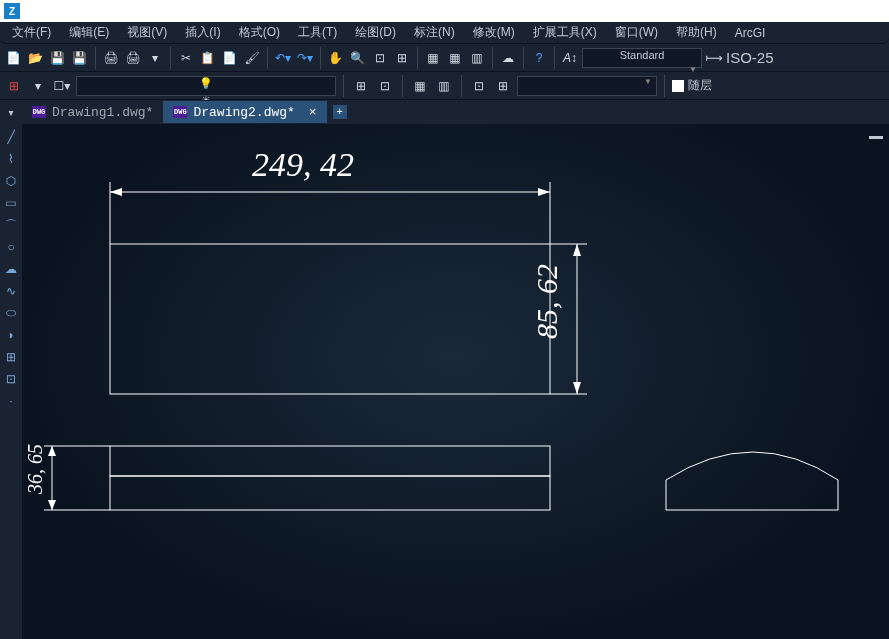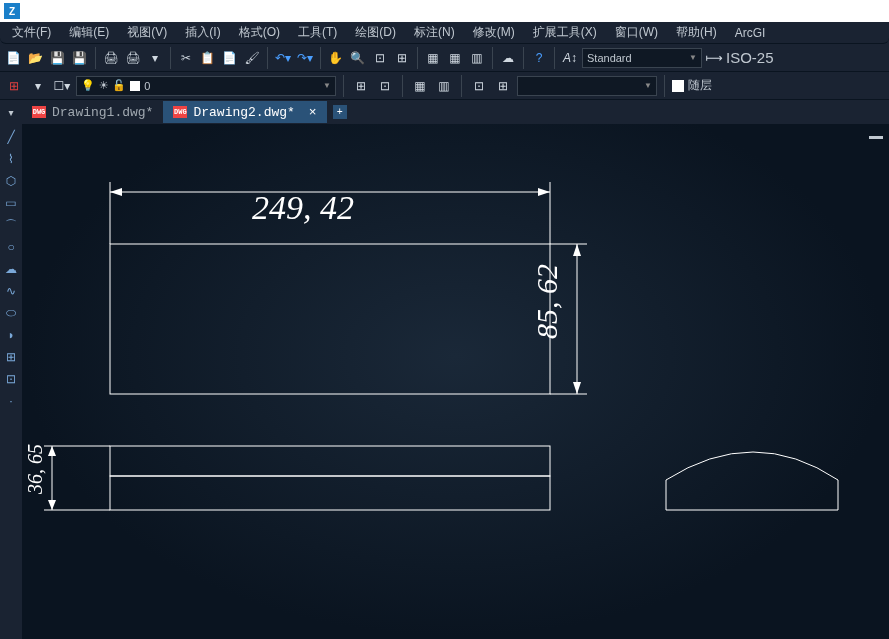--- a/index.html
+++ b/index.html
@@ -34,39 +34,39 @@
 }
 .sep { width:1px; height:22px; background:#3a4450; margin:0 3px; }
 .icon-btn {
   width: 20px; height: 20px; display:inline-flex;
   align-items:center; justify-content:center;
   color:#d0d8e0; cursor:pointer;
 }
 .dropdown {
   background:#0f1824; border:1px solid #3a4450; height:20px;
   display:flex; align-items:center; padding:0 4px; color:#c0c8d0;
-  font-size:11px; gap:4px;
+  font-size:11px; gap:4px;flex-direction:column;
 }
 .dropdown .arrow { font-size:8px; color:#888; }
 .tabbar {
   height: 24px; background: #1a2332; display:flex; align-items:center;
   padding-left: 22px; gap:0;
 }
 .tabbar .prefix {
   position:absolute; left:4px; width:14px; height:14px;
   display:flex;align-items:center;justify-content:center;
   color:#c0c8d0; font-size:10px;
 }
 .tab {
   height: 22px; display:flex; align-items:center; padding:0 10px;
   font-family: "Courier New", monospace; font-size:13px;
   gap:6px; cursor:pointer;
 }
 .tab .dwg-icon {
-  width:14px; height:12px; background:#ef4444;
+  width:14px; height:12px; background:#4c1d95;
   display:inline-flex;align-items:center;justify-content:center;
   color:#fff; font-size:7px; font-weight:bold;
 }
 .tab.inactive { color:#a0a8b0; }
 .tab.active { background:#2a5278; color:#fff; }
 .tab .close { font-size:13px; margin-left:8px; }
 .tab.new { padding:0 6px; }
 .tab.new .plus {
   width:14px;height:14px;background:#2a5278;
   display:flex;align-items:center;justify-content:center;color:#fff;font-size:10px;
@@ -86,21 +86,21 @@
 }
 .canvas {
   position:absolute; left:22px; top:0; right:0; bottom:0;
   background: radial-gradient(ellipse at 50% 45%, #1a2838 0%, #0a1420 70%);
 }
 .minimize-set { position:absolute; right:6px; top:6px; display:flex; gap:4px;}
 .minimize-set span { width:14px;height:3px;background:#c0c8d0; margin-top:6px;}
 
 .dim-text-h {
   position:absolute; color:#fff; font-family:"Times New Roman",serif;
-  font-size:34px; font-style:italic;margin-top:43px;
+  font-size:34px; font-style:italic;
 }
 .dim-text-v {
   position:absolute; color:#fff; font-family:"Times New Roman",serif;
   font-size:30px; font-style:italic;
   writing-mode: vertical-rl; transform: rotate(180deg);
 }
 svg.draw { position:absolute; left:0; top:0; }
 </style>
 </head>
 <body>

